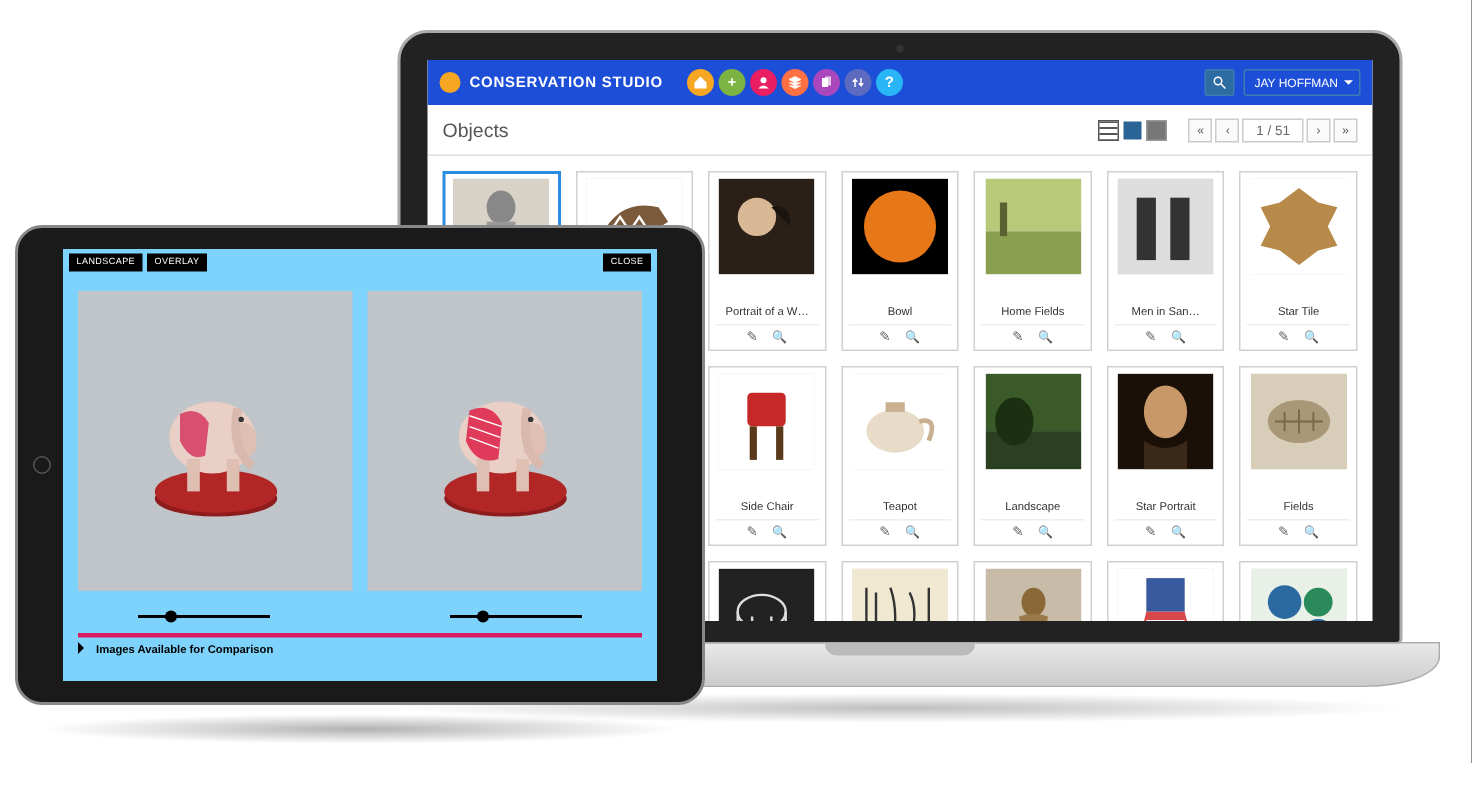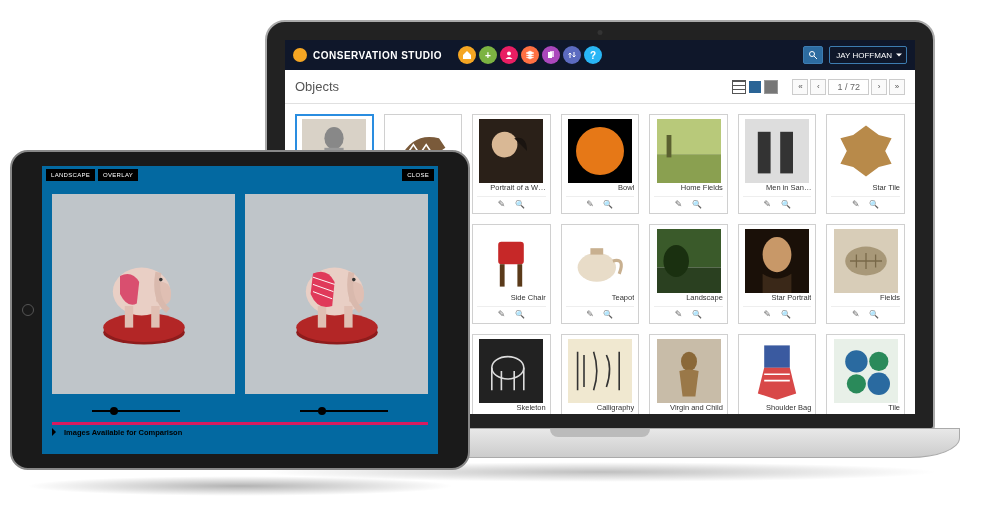--- a/index.html
+++ b/index.html
@@ -56,21 +56,21 @@
   }
   .laptop-shadow {
     width: 680px; height: 20px;
     background: radial-gradient(ellipse at center, rgba(0,0,0,0.25), rgba(0,0,0,0) 70%);
     margin: 4px auto 0;
   }
 
   
   .app-header {
     height: 30px;
-    background: #0f172a;
+    background: #1d4ed8;
     display: flex;
     align-items: center;
     padding: 0 8px;
     gap: 6px;
     color: #fff;
     font-size: 10px;
   }
   .app-logo-icon {
     width: 14px; height: 14px;
     background: #f5a623;
@@ -173,22 +173,22 @@
   .thumb {
     width: 64px; height: 64px;
     background: #eee;
     display: flex; align-items: center; justify-content: center;
     overflow: hidden;
   }
   .thumb svg { width: 100%; height: 100%; }
   .card-title {
     font-size: 7.5px;
     color: #333;
-    text-align: right;
-    margin-top: 0;
+    text-align: center;
+    margin-top: 20px;
     height: 10px;
     overflow: hidden;
     white-space: nowrap;
     text-overflow: ellipsis;
     width: 100%;
   }
   .card-actions {
     display: flex;
     gap: 10px;
     margin-top: 3px;
@@ -219,21 +219,21 @@
   .tablet-home {
     position: absolute;
     left: 10px; top: 50%;
     width: 12px; height: 12px;
     border: 1px solid #555;
     border-radius: 50%;
     transform: translateY(-50%);
   }
   .tablet-screen {
     width: 100%; height: 100%;
-    background: #0369a1;
+    background: #7dd3fc;
     position: relative;
     overflow: hidden;
   }
   .tablet-shadow {
     width: 430px; height: 20px;
     background: radial-gradient(ellipse at center, rgba(0,0,0,0.3), rgba(0,0,0,0) 70%);
     margin: 6px auto 0;
   }
 
   .tab-toolbar {
@@ -368,21 +368,21 @@
         <div class="ct-spacer"></div>
         <div class="view-icons">
           <div class="view-icon view-list"></div>
           <div class="view-icon view-grid-lg"></div>
           <div class="view-icon view-grid-sm"></div>
         </div>
         <div class="paginator">
           <div class="pg-btn">«</div>
           <div class="pg-btn">‹</div>
           <div class="pg-text">
-            <span>1</span> / <span>72</span>
+            <span>1</span> / <span>51</span>
           </div>
           <div class="pg-btn">›</div>
           <div class="pg-btn">»</div>
         </div>
       </div>
 
       <div class="grid" id="grid" style="grid-template-columns: repeat(7, 1fr);">
           <div class="card selected">
             <div class="thumb">
               <svg viewBox="0 0 40 40">

